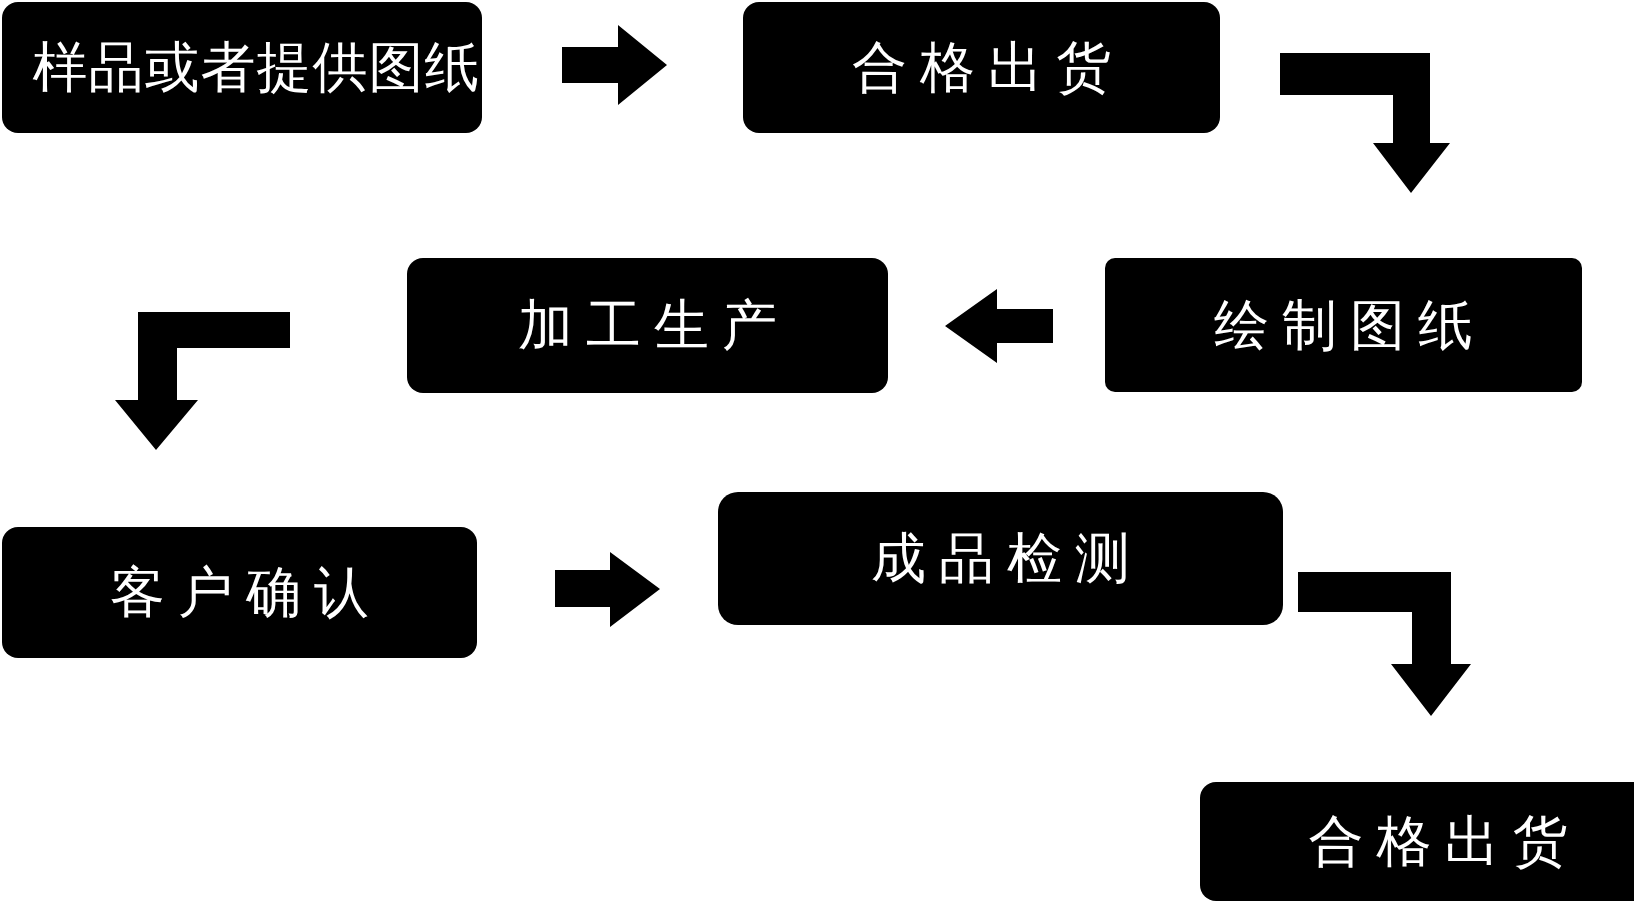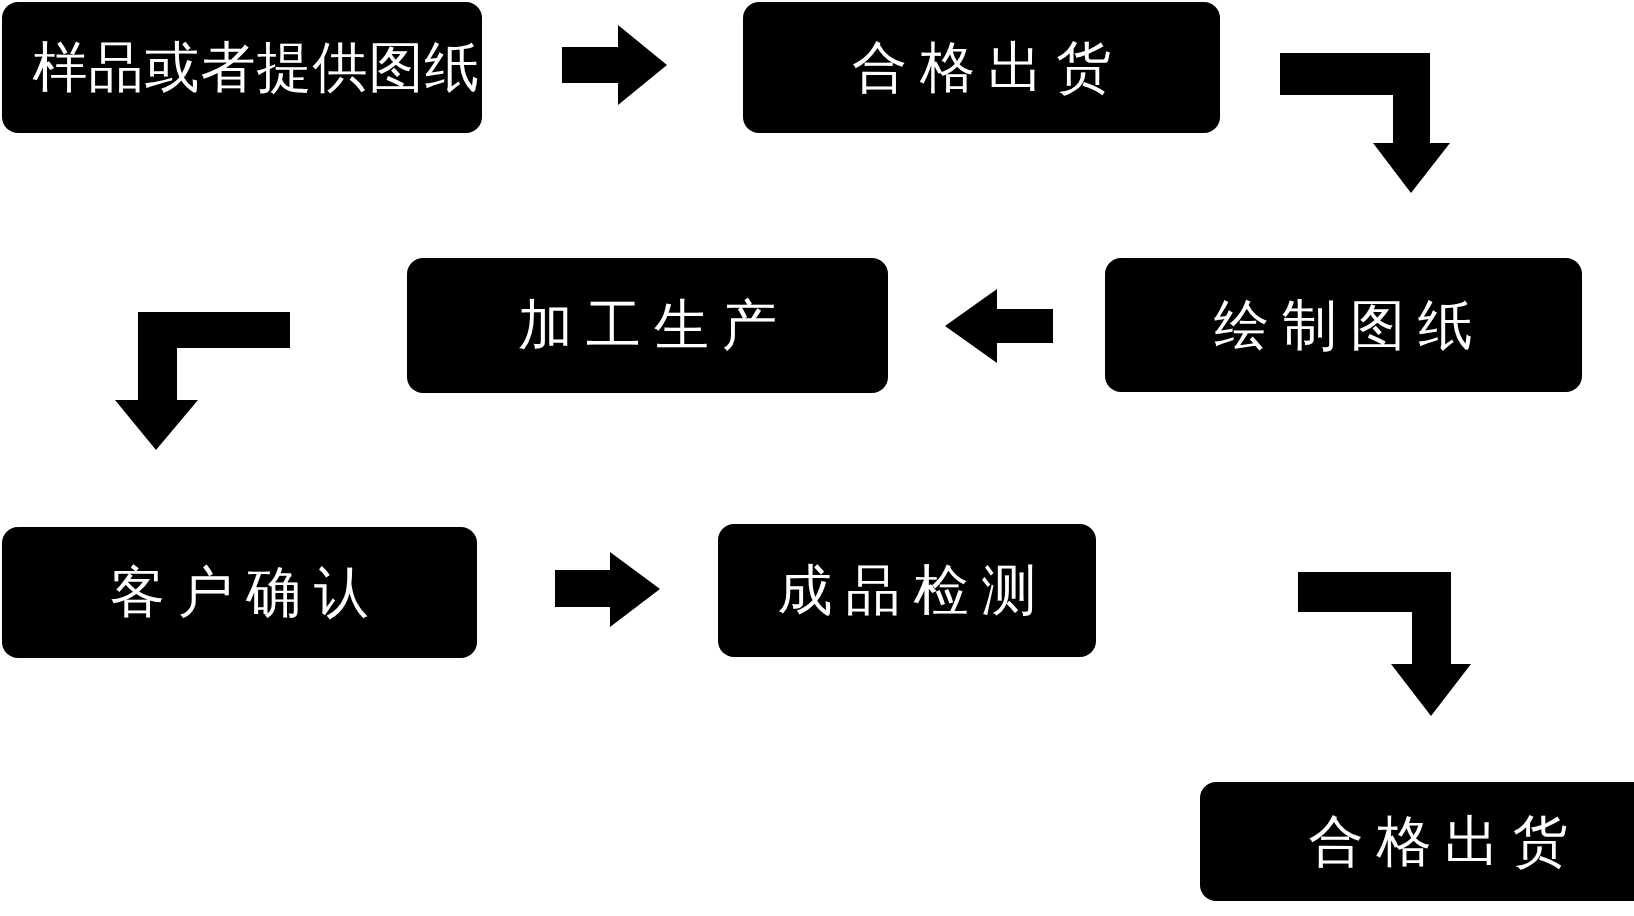--- a/index.html
+++ b/index.html
@@ -37,23 +37,23 @@
   }
   .ls-tight .label {
     letter-spacing: 1px;
     text-indent: 1px;
     margin-left: 28px;
   }
   
   #node-sample      { left: 2px;    top: 2px;   width: 480px; height: 131px; }
   #node-payment     { left: 743px;  top: 2px;   width: 477px; height: 131px; }
   #node-confirm     { left: 407px;  top: 258px; width: 481px; height: 135px; }
-  #node-drawing     { left: 1105px; top: 258px; width: 477px; height: 134px; }
+  #node-drawing     { left: 1105px; top: 258px; width: 477px; height: 134px; border-radius: 10px; }
   #node-production  { left: 2px;    top: 527px; width: 475px; height: 131px; }
-  #node-inspection  { left: 718px;  top: 524px; width: 378px; height: 133px; }
+  #node-inspection  { left: 718px;  top: 492px; width: 565px; height: 133px; border-radius: 20px; }
   #node-shipping    { left: 1154px; top: 782px; width: 476px; height: 119px; margin-left: 46px; }
   #arrow-layer {
     position: absolute;
     left: 0; top: 0;
     width: 1634px;
     height: 916px;
     pointer-events: none;
   }
 </style>
 </head>

